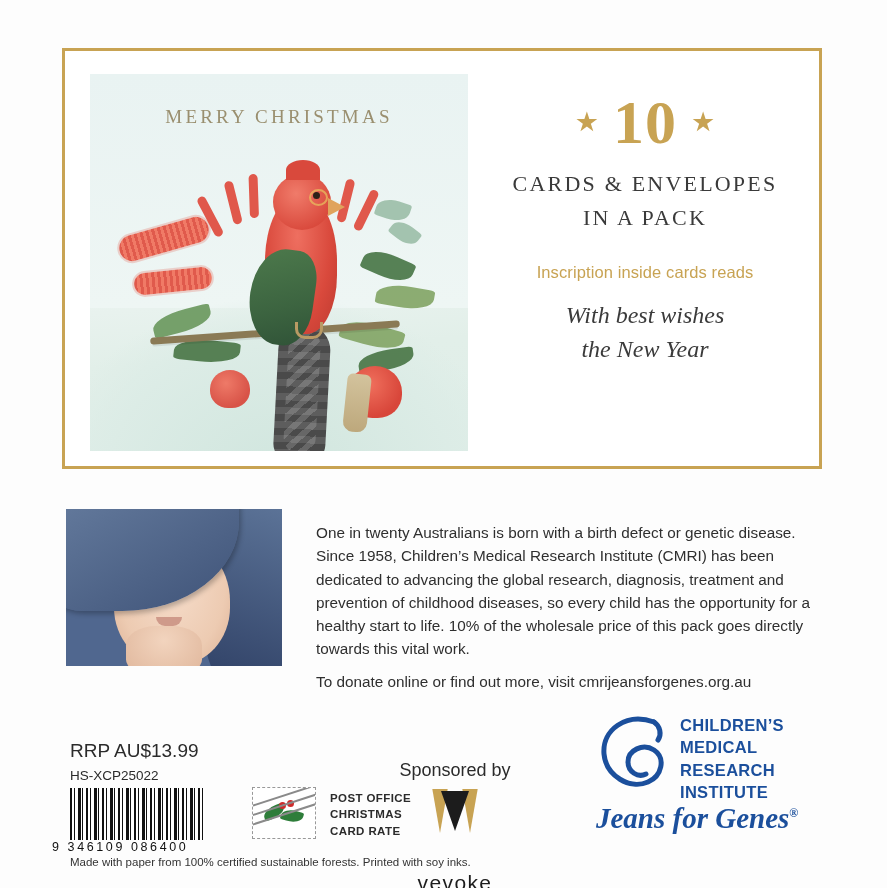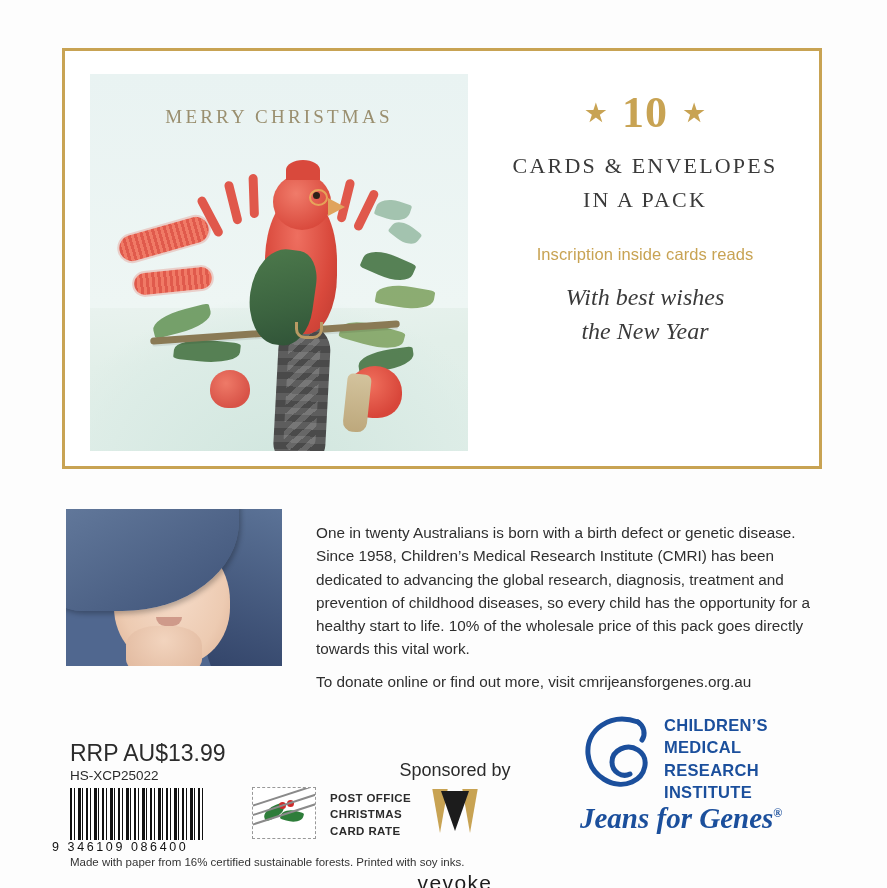--- a/index.html
+++ b/index.html
@@ -243,21 +243,21 @@
     color: #c8a353;
     margin-bottom: 14px;
   }
   .count-star {
     font-size: 27px;
     line-height: 1;
     color: #c8a353;
   }
   .count-num {
     font-family: "Liberation Serif", serif;
-    font-size: 44px;
+    font-size: 62px;
     font-weight: bold;
     line-height: 1;
     color: #c8a353;
     letter-spacing: 1px;
   }
   .count-label {
     font-family: "Liberation Serif", serif;
     font-size: 22px;
     letter-spacing: 2.2px;
     color: #3a3a3a;
@@ -365,21 +365,21 @@
     color: #2f2f2f;
   }
   .blurb p { margin: 9px; }
   .blurb .donate { margin-top: 5px; }
 
   
   .rrp {
     position: absolute;
     left: 70px;
     top: 740px;
-    font-size: 23px;
+    font-size: 19px;
     color: #2b2b2b;
   }
   .sku {
     position: absolute;
     left: 70px;
     top: 768px;
     font-size: 13.5px;
     color: #2b2b2b;
   }
   .barcode {
@@ -496,21 +496,21 @@
   }
   .vevoke-word {
     font-size: 21px;
     letter-spacing: 1.4px;
     color: #1c1c1c;
     margin-top: 36px;
   }
 
   .cmri {
     position: absolute;
-    left: 580px;
+    left: 596px;
     top: 706px;
     width: 230px;
     height: 145px;
   }
   .cmri-swirl {
     position: absolute;
     left: 0;
     top: 4px;
     width: 80px;
     height: 86px;
@@ -622,21 +622,21 @@
 
   <div class="blurb">
     <p>One in twenty Australians is born with a birth defect or genetic disease. Since 1958, Children’s Medical Research Institute (CMRI) has been dedicated to advancing the global research, diagnosis, treatment and prevention of childhood diseases, so every child has the opportunity for a healthy start to life. 10% of the wholesale price of this pack goes directly towards this vital work.</p>
     <p class="donate">To donate online or find out more, visit cmrijeansforgenes.org.au</p>
   </div>
 
   <div class="rrp">RRP AU$13.99</div>
   <div class="sku">HS-XCP25022</div>
   <div class="barcode"></div>
   <div class="barcode-digits">9  346109  086400</div>
-  <div class="sustain">Made with paper from 16% certified sustainable forests. Printed with soy inks.</div>
+  <div class="sustain">Made with paper from 100% certified sustainable forests. Printed with soy inks.</div>
 
   <div class="stamp">
     <div class="stamp-holly-leaf" style="left:10px; top:18px; transform:rotate(-20deg);"></div>
     <div class="stamp-holly-leaf" style="left:28px; top:22px; transform:rotate(16deg);"></div>
     <div class="stamp-berry" style="left:26px; top:14px;"></div>
     <div class="stamp-berry" style="left:34px; top:12px;"></div>
     <div class="stamp-cancel"></div>
   </div>
 
   <div class="stamp-text">

